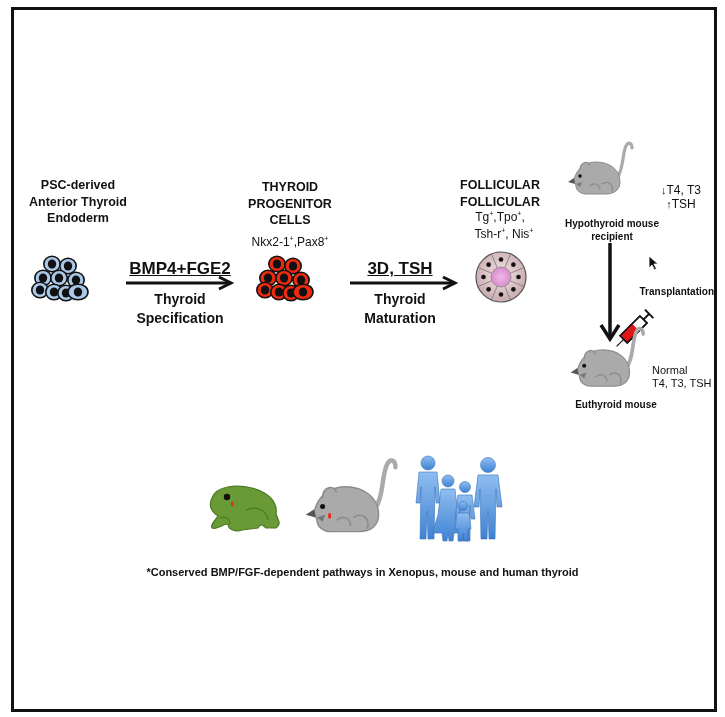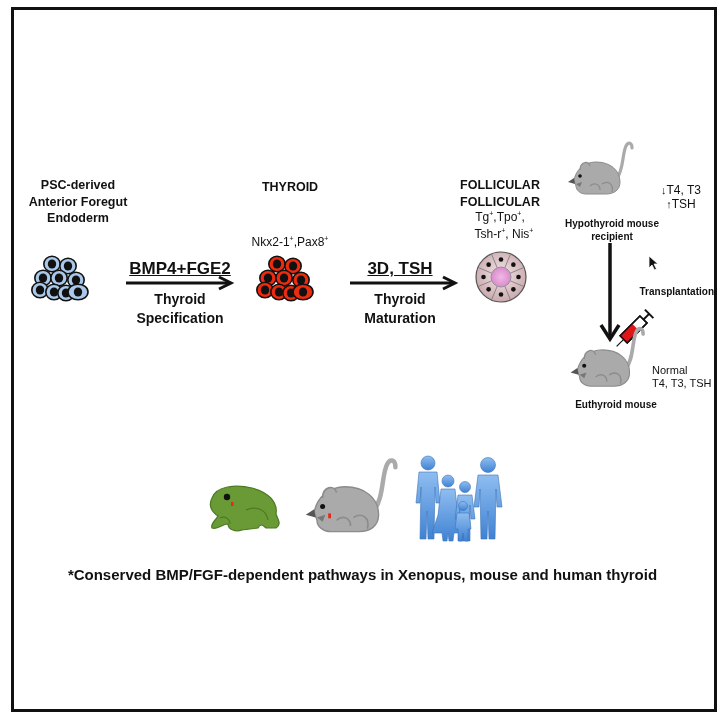--- a/index.html
+++ b/index.html
@@ -10,30 +10,30 @@
   .lbl { position: absolute; text-align: center; line-height: 1.32; }
   .stage-title { font-size: 12.5px; font-weight: bold; }
   .markers { font-size: 12px; }
   .arrow-label { font-size: 17px; font-weight: bold; text-decoration: underline; }
   .arrow-sub { font-size: 14px; font-weight: bold; line-height: 1.35; }
   .small { font-size: 10px; font-weight: bold; }
   .hormone { font-size: 12px; line-height: 1.2; }
   sup { font-size: 7px; vertical-align: super; line-height: 0; }
   svg { position: absolute; overflow: visible; }
   .caption { position: absolute; left: 0; width: 725px; top: 566px; text-align: center;
-             font-size: 15px; font-weight: bold; }
+             font-size: 11px; font-weight: bold; }
 </style>
 </head>
 <body>
 
 <div class="frame"></div>
 
 <div class="lbl stage-title" style="left:18px; top:177px; width:120px;">
   <div>PSC-derived</div>
-  <div>Anterior Foregut</div>
+  <div>Anterior Thyroid</div>
   <div>Endoderm</div>
 </div>
 <svg style="left:32px; top:254px;" width="56" height="50" viewBox="0 0 56 50">
   <g id="cluster1">
       <g>
         <ellipse cx="20" cy="10" rx="8.2" ry="7.8" fill="#a9c8ea" stroke="#111" stroke-width="1.6"></ellipse>
         <ellipse cx="20" cy="10" rx="4.2" ry="4.5" fill="#111"></ellipse>
       </g>
       <g>
         <ellipse cx="36" cy="12" rx="8.2" ry="7.8" fill="#a9c8ea" stroke="#111" stroke-width="1.6"></ellipse>
@@ -75,20 +75,21 @@
   <line x1="2" y1="7" x2="104" y2="7" stroke="#111" stroke-width="3"></line>
   <polyline points="95,1 107,7 95,13" fill="none" stroke="#111" stroke-width="3"></polyline>
 </svg>
 <div class="lbl arrow-sub" style="left:120px; top:290px; width:120px;">
   <div>Thyroid</div>
   <div>Specification</div>
 </div>
 
 <div class="lbl stage-title" style="left:230px; top:179px; width:120px;">
   <div>THYROID</div>
+  <div>PROGENITOR CELLS</div>
 </div>
 <div class="lbl markers" style="left:240px; top:235px; width:100px;">
   <span>Nkx2-1</span><sup>+</sup><span>,Pax8</span><sup>+</sup>
 </div>
 <svg style="left:257px; top:254px;" width="56" height="50" viewBox="0 0 56 50">
   <g id="cluster2">
       <g>
         <ellipse cx="20" cy="10" rx="8.2" ry="7.8" fill="#ee2a0f" stroke="#111" stroke-width="1.6"></ellipse>
         <ellipse cx="20" cy="10" rx="4.2" ry="4.5" fill="#111"></ellipse>
       </g>

